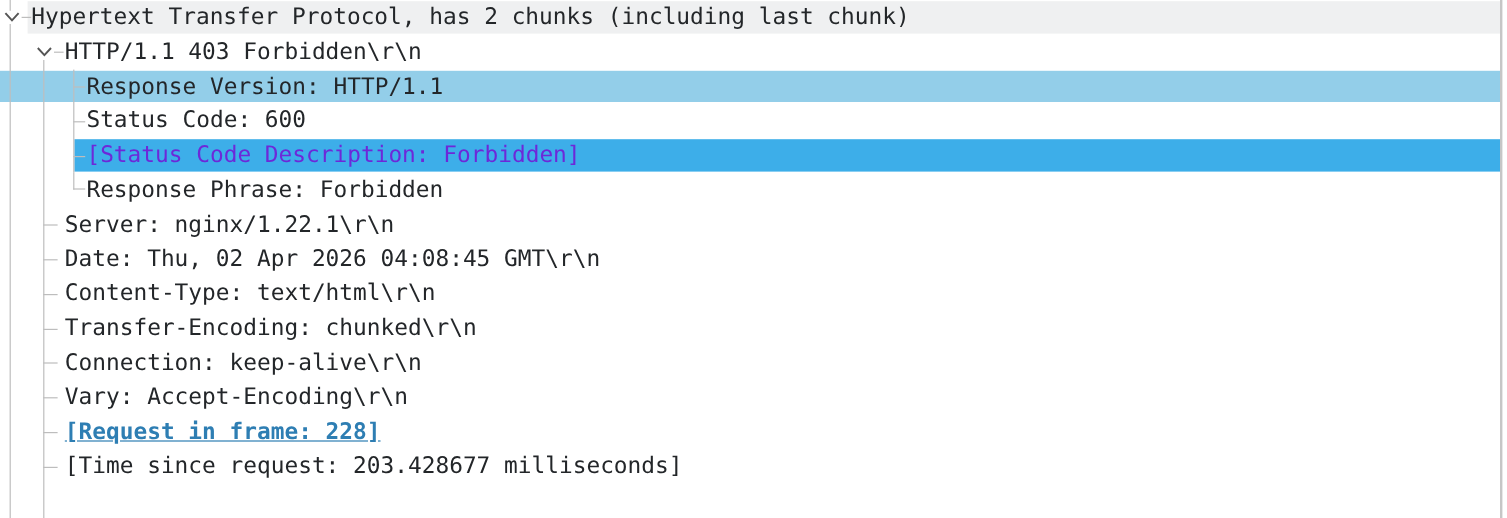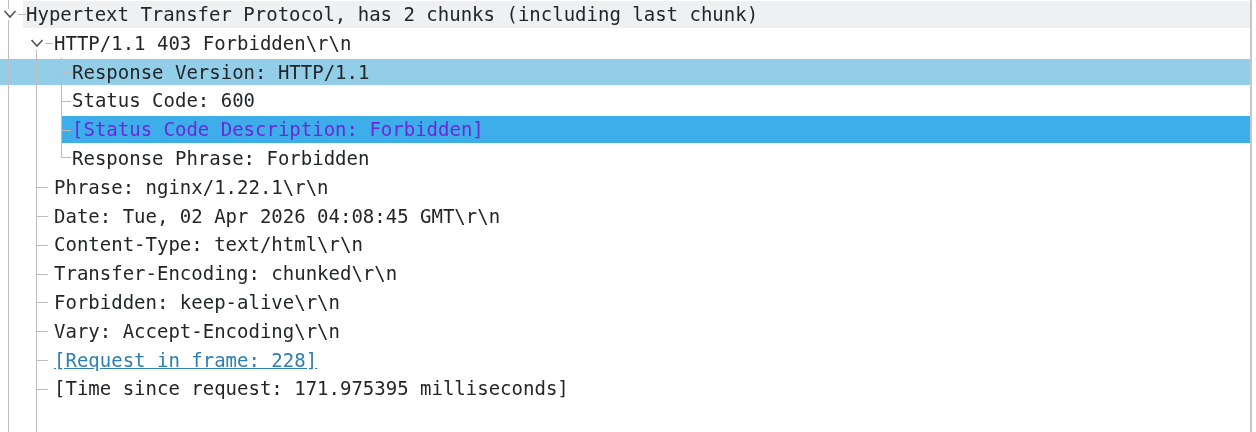--- a/index.html
+++ b/index.html
@@ -21,21 +21,21 @@
   .hl-selected .band{display:block;left:62px;background:#3daee9;}
   
   .label{
     position:absolute;top:0;z-index:3;
     line-height:28.8px;white-space:pre;
   }
   .l0 .label{left:26px;}
   .l1 .label{left:54px;}
   .l2 .label{left:72px;}
   .hl-selected .label{color:#6d28d9;}
-  .label.link{color:#2e7eb3;text-decoration:underline;cursor:pointer;}
+  .label.link{color:#2e7eb3;text-decoration:underline;cursor:pointer;font-weight:bold;}
   
   .expander{position:absolute;top:50%;margin-top:-5px;width:14px;height:10px;z-index:3;cursor:pointer;}
   .l0 .expander{left:3px;}
   .l1 .expander{left:30px;}
   .expander svg{display:block;}
   
   .dash,.tick{position:absolute;top:50%;height:1px;background:#bdbdbd;z-index:2;}
   .l0 .dash{left:18px;width:8px;}
   .l1 .dash{left:45px;width:8px;}
   .l1 .tick{left:36px;width:12px;}
@@ -103,63 +103,63 @@
   </div>
       <div class="row l2">
 
     <span class="corner"></span>
     <span class="label">Response Phrase: Forbidden</span>
   </div>
       <div class="row l1">
 
     <span class="tick"></span>
 
-    <span class="label">Phrase: nginx/1.22.1\r\n</span>
+    <span class="label">Server: nginx/1.22.1\r\n</span>
   </div>
       <div class="row l1">
 
     <span class="tick"></span>
 
-    <span class="label">Date: Tue, 02 Apr 2026 04:08:45 GMT\r\n</span>
+    <span class="label">Date: Thu, 02 Apr 2026 04:08:45 GMT\r\n</span>
   </div>
       <div class="row l1">
 
     <span class="tick"></span>
 
     <span class="label">Content-Type: text/html\r\n</span>
   </div>
       <div class="row l1">
 
     <span class="tick"></span>
 
     <span class="label">Transfer-Encoding: chunked\r\n</span>
   </div>
       <div class="row l1">
 
     <span class="tick"></span>
 
-    <span class="label">Forbidden: keep-alive\r\n</span>
+    <span class="label">Connection: keep-alive\r\n</span>
   </div>
       <div class="row l1">
 
     <span class="tick"></span>
 
     <span class="label">Vary: Accept-Encoding\r\n</span>
   </div>
       <div class="row l1">
 
     <span class="tick"></span>
 
     <span class="label link">[Request in frame: 228]</span>
   </div>
       <div class="row l1">
 
     <span class="tick"></span>
 
-    <span class="label">[Time since request: 171.975395 milliseconds]</span>
+    <span class="label">[Time since request: 203.428677 milliseconds]</span>
   </div>
     </div>
   <div class="guide" id="guide-root-top"></div>
   <div class="guide" id="guide-root-bottom"></div>
   <div class="guide" id="guide-level1"></div>
   <div class="guide" id="guide-level2"></div>
   <div id="pane-border"></div>
 </div>
 
 </body></html>

